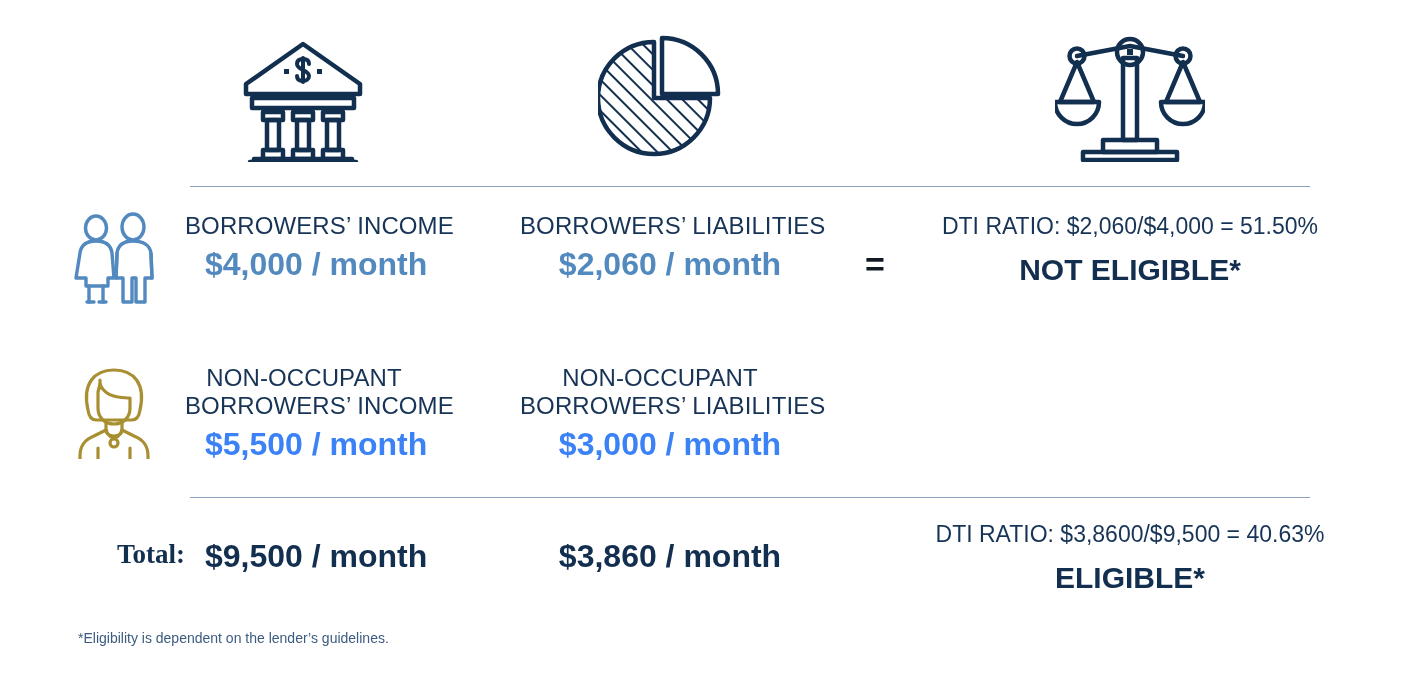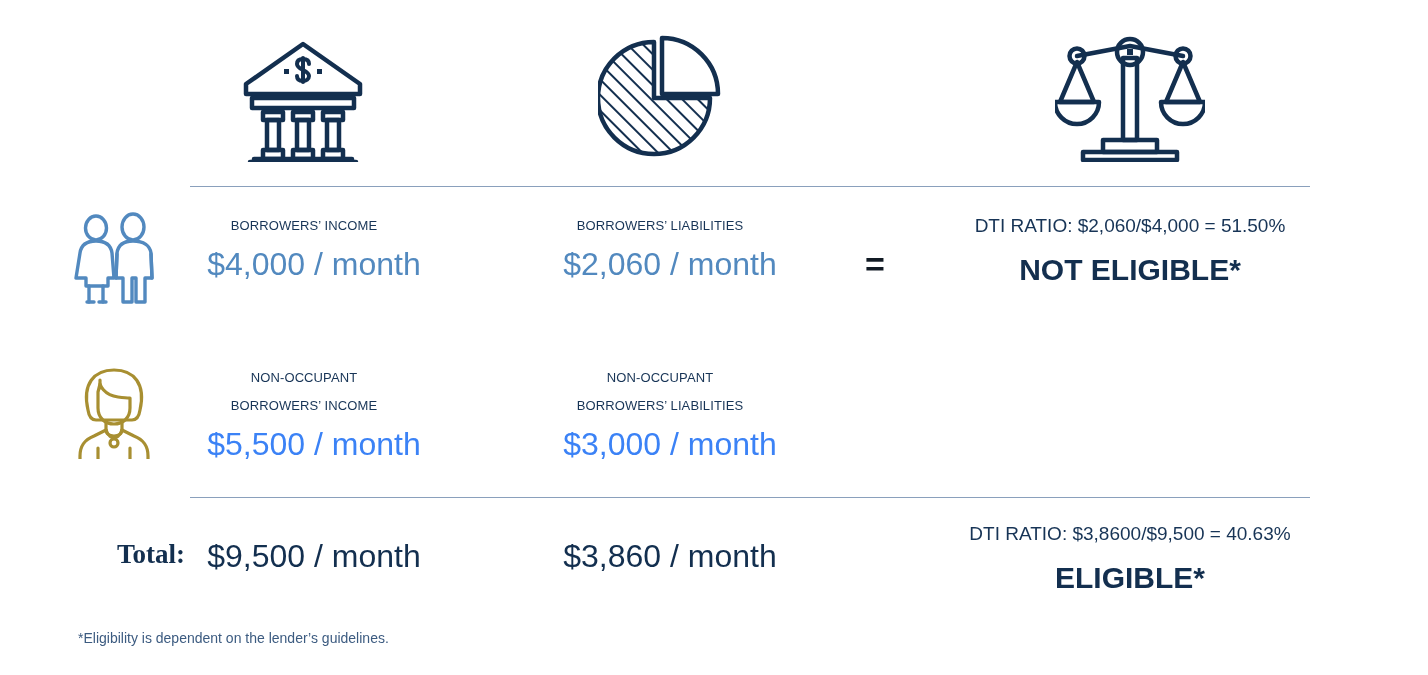--- a/index.html
+++ b/index.html
@@ -65,40 +65,40 @@
     position: absolute;
     top: 0;
   }
   .col-person { left: 70px;  width: 110px; text-align: center; }
   .col-income { left: 185px; width: 238px; text-align: center; }
   .col-liab   { left: 520px; width: 280px; text-align: center; }
   .col-eq     { left: 830px; width: 90px;  text-align: center; }
   .col-dti    { left: 930px; width: 400px; text-align: center; }
 
   .label {
-    font-size: 13px;
+    font-size: 24px;
     letter-spacing: 0.1px;
     color: #173456;
     line-height: 28px;
     white-space: nowrap;
   }
   .amount {
     font-size: 32px;
-    font-weight: normal;
+    font-weight: bold;
     line-height: 44px;
     white-space: nowrap;
     margin-top: 2px;
     margin-left: 20px;
   }
   .amount.blue { color: #5289bf; }
   .amount.gold { color: #3b82f6; }
   .amount.navy { color: #132f4f; }
 
   .dti-line {
-    font-size: 19px;
+    font-size: 23px;
     color: #173456;
     line-height: 28px;
     white-space: nowrap;
   }
   .verdict {
     font-size: 30px;
     font-weight: bold;
     color: #132f4f;
     line-height: 42px;
     white-space: nowrap;

